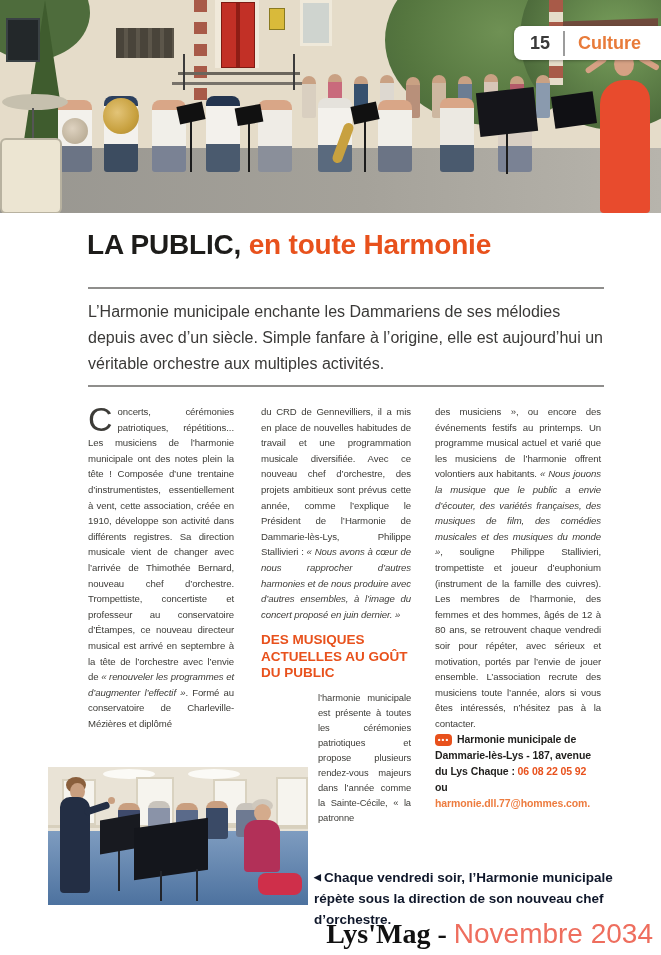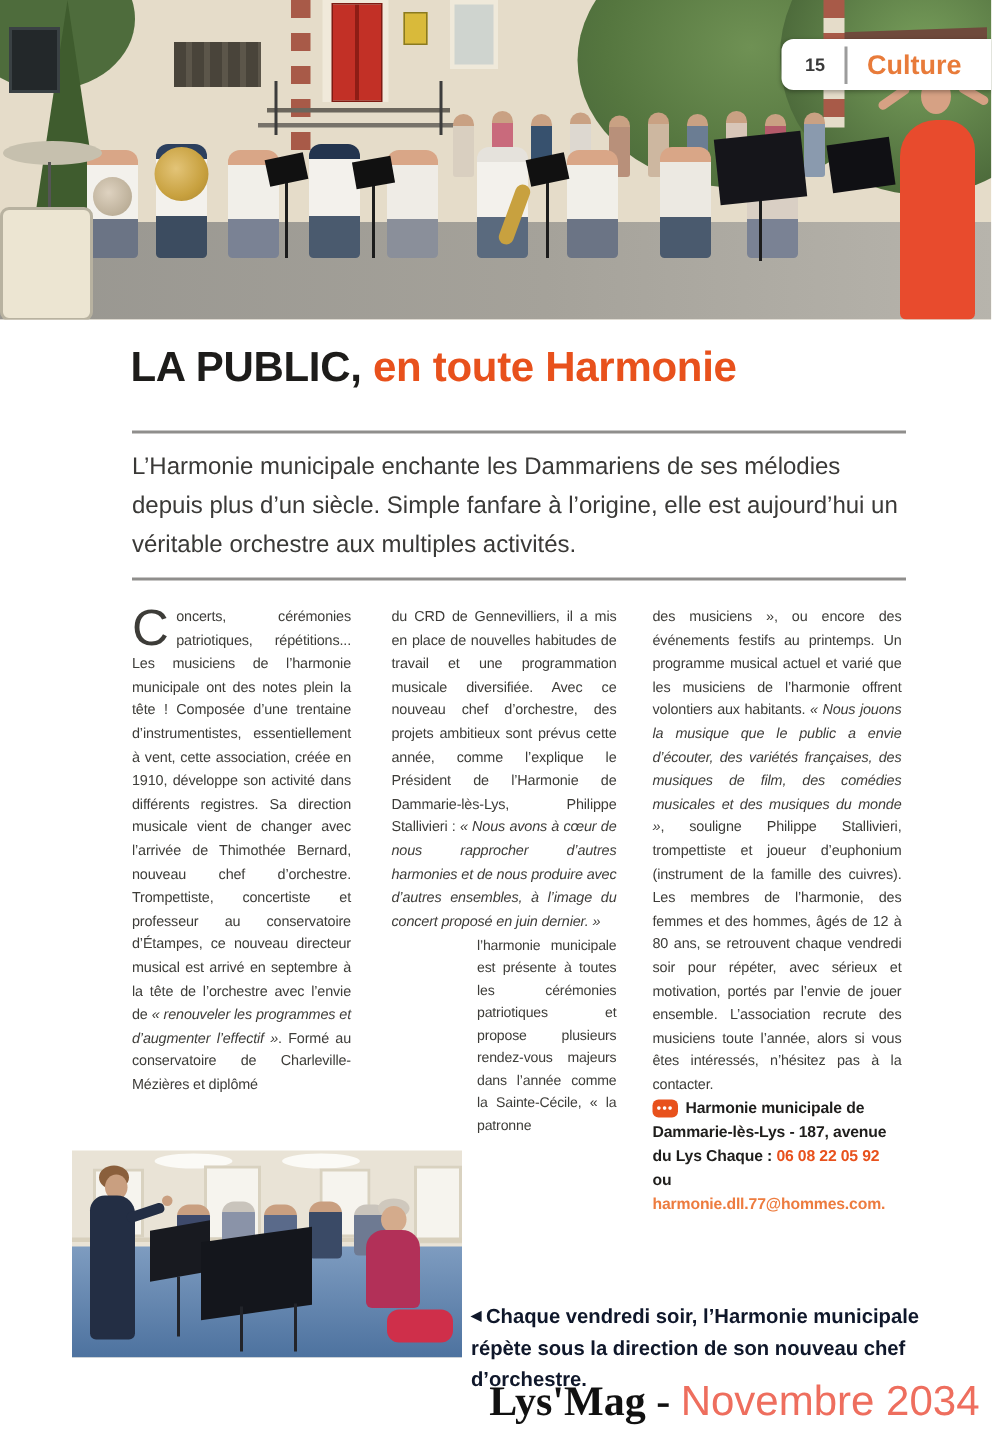--- a/index.html
+++ b/index.html
@@ -11,21 +11,21 @@
   .photo-top{position:absolute;left:0;top:0;width:661px;height:213px;overflow:hidden;
              background:#e5dcc9;}
   .blob{position:absolute;border-radius:50%;}
   .fig{position:absolute;border-radius:8px 8px 3px 3px;}
   .crowd{position:absolute;border-radius:7px 7px 2px 2px;}
 
   
   .badge{position:absolute;top:26px;right:0;height:34px;background:#fff;
          border-radius:8px 0 0 8px;display:flex;align-items:center;
          padding:0 20px 0 16px;box-shadow:0 1px 3px rgba(0,0,0,.3);}
-  .badge .num{font-size:12px;font-weight:700;color:#3a3a3a;}
+  .badge .num{font-size:18px;font-weight:700;color:#3a3a3a;}
   .badge .sep{width:2px;height:25px;background:#9c9c9c;margin:0 13px;}
   .badge .sec{font-size:18px;font-weight:700;color:#E87B3A;}
 
   
   .title{position:absolute;left:87px;top:229px;font-size:28px;font-weight:800;
          letter-spacing:-0.2px;color:#1d1c1a;white-space:nowrap;}
   .title .orange{color:#E8511C;}
   .rule{position:absolute;left:88px;width:516px;height:2px;background:#8f8e8c;}
   .intro{position:absolute;left:88px;top:299px;width:518px;font-size:16px;
          line-height:1.62;color:#3a3937;}
@@ -141,30 +141,31 @@
   <div class="badge">
     <span class="num">15</span>
     <span class="sep"></span>
     <span class="sec">Culture</span>
   </div>
 
   <div class="title"><span>LA PUBLIC,</span><span class="orange"> en toute Harmonie</span></div>
 
   <div class="rule" style="top:287px;"></div>
 
-  <div class="intro">L’Harmonie municipale enchante les Dammariens de ses mélodies depuis plus d’un siècle. Simple fanfare à l’origine, elle est aujourd’hui un véritable orchestre aux multiples activités.</div>
+  <div class="intro">L’Harmonie municipale enchante les Dammariens de ses mélodies depuis avec d’un siècle. Simple fanfare à l’origine, elle est aujourd’hui un véritable orchestre aux multiples activités.</div>
 
   <div class="rule" style="top:385px;"></div>
 
   <div class="col" id="col1">
     <p><span class="dropcap">C</span><span>oncerts, cérémonies patriotiques, répétitions... Les musiciens de l’harmonie municipale ont des notes plein la tête ! Composée d’une trentaine d’instrumentistes, essentiellement à vent, cette association, créée en 1910, développe son activité dans différents registres. Sa direction musicale vient de changer avec l’arrivée de Thimothée Bernard, nouveau chef d’orchestre. Trompettiste, concertiste et professeur au conservatoire d’Étampes, ce nouveau directeur musical est arrivé en septembre à la tête de l’orchestre avec l’envie de </span><span class="ital">« renouveler les programmes et d’augmenter l’effectif »</span><span>. Formé au conservatoire de Charleville-Mézières et diplômé</span></p>
   </div>
 
   <div class="col" id="col2">
     <p><span>du CRD de Gennevilliers, il a mis en place de nouvelles habitudes de travail et une programmation musicale diversifiée. Avec ce nouveau chef d’orchestre, des projets ambitieux sont prévus cette année, comme l’explique le Président de l’Harmonie de Dammarie-lès-Lys, Philippe Stallivieri : </span><span class="ital">« Nous avons à cœur de nous rapprocher d’autres harmonies et de nous produire avec d’autres ensembles, à l’image du concert proposé en juin dernier. »</span></p>
+    <p class="subhead">DES MUSIQUES ACTUELLES AU GOÛT DU PUBLIC</p>
     <p class="narrow">l’harmonie municipale est présente à toutes les cérémonies patriotiques et propose plusieurs rendez-vous majeurs dans l’année comme la Sainte-Cécile, « la patronne</p>
   </div>
 
   <div class="col" id="col3">
     <p><span>des musiciens », ou encore des événements festifs au printemps. Un programme musical actuel et varié que les musiciens de l’harmonie offrent volontiers aux habitants. </span><span class="ital">« Nous jouons la musique que le public a envie d’écouter, des variétés françaises, des musiques de film, des comédies musicales et des musiques du monde »</span><span>, souligne Philippe Stallivieri, trompettiste et joueur d’euphonium (instrument de la famille des cuivres). Les membres de l’harmonie, des femmes et des hommes, âgés de 12 à 80 ans, se retrouvent chaque vendredi soir pour répéter, avec sérieux et motivation, portés par l’envie de jouer ensemble. L’association recrute des musiciens toute l’année, alors si vous êtes intéressés, n’hésitez pas à la contacter.</span></p>
     <p class="contact"><span class="contact-icon">•••</span><span>Harmonie municipale de Dammarie-lès-Lys - 187, avenue du Lys </span><span>Chaque : </span><span class="phone">06 08 22 05 92</span><span> ou </span><span class="email">harmonie.dll.77@hommes.com.</span></p>
   </div>
 
   <div class="photo-bottom">
     <div class="blob" style="left:55px;top:2px;width:52px;height:10px;background:#fbfaf6;"></div>

